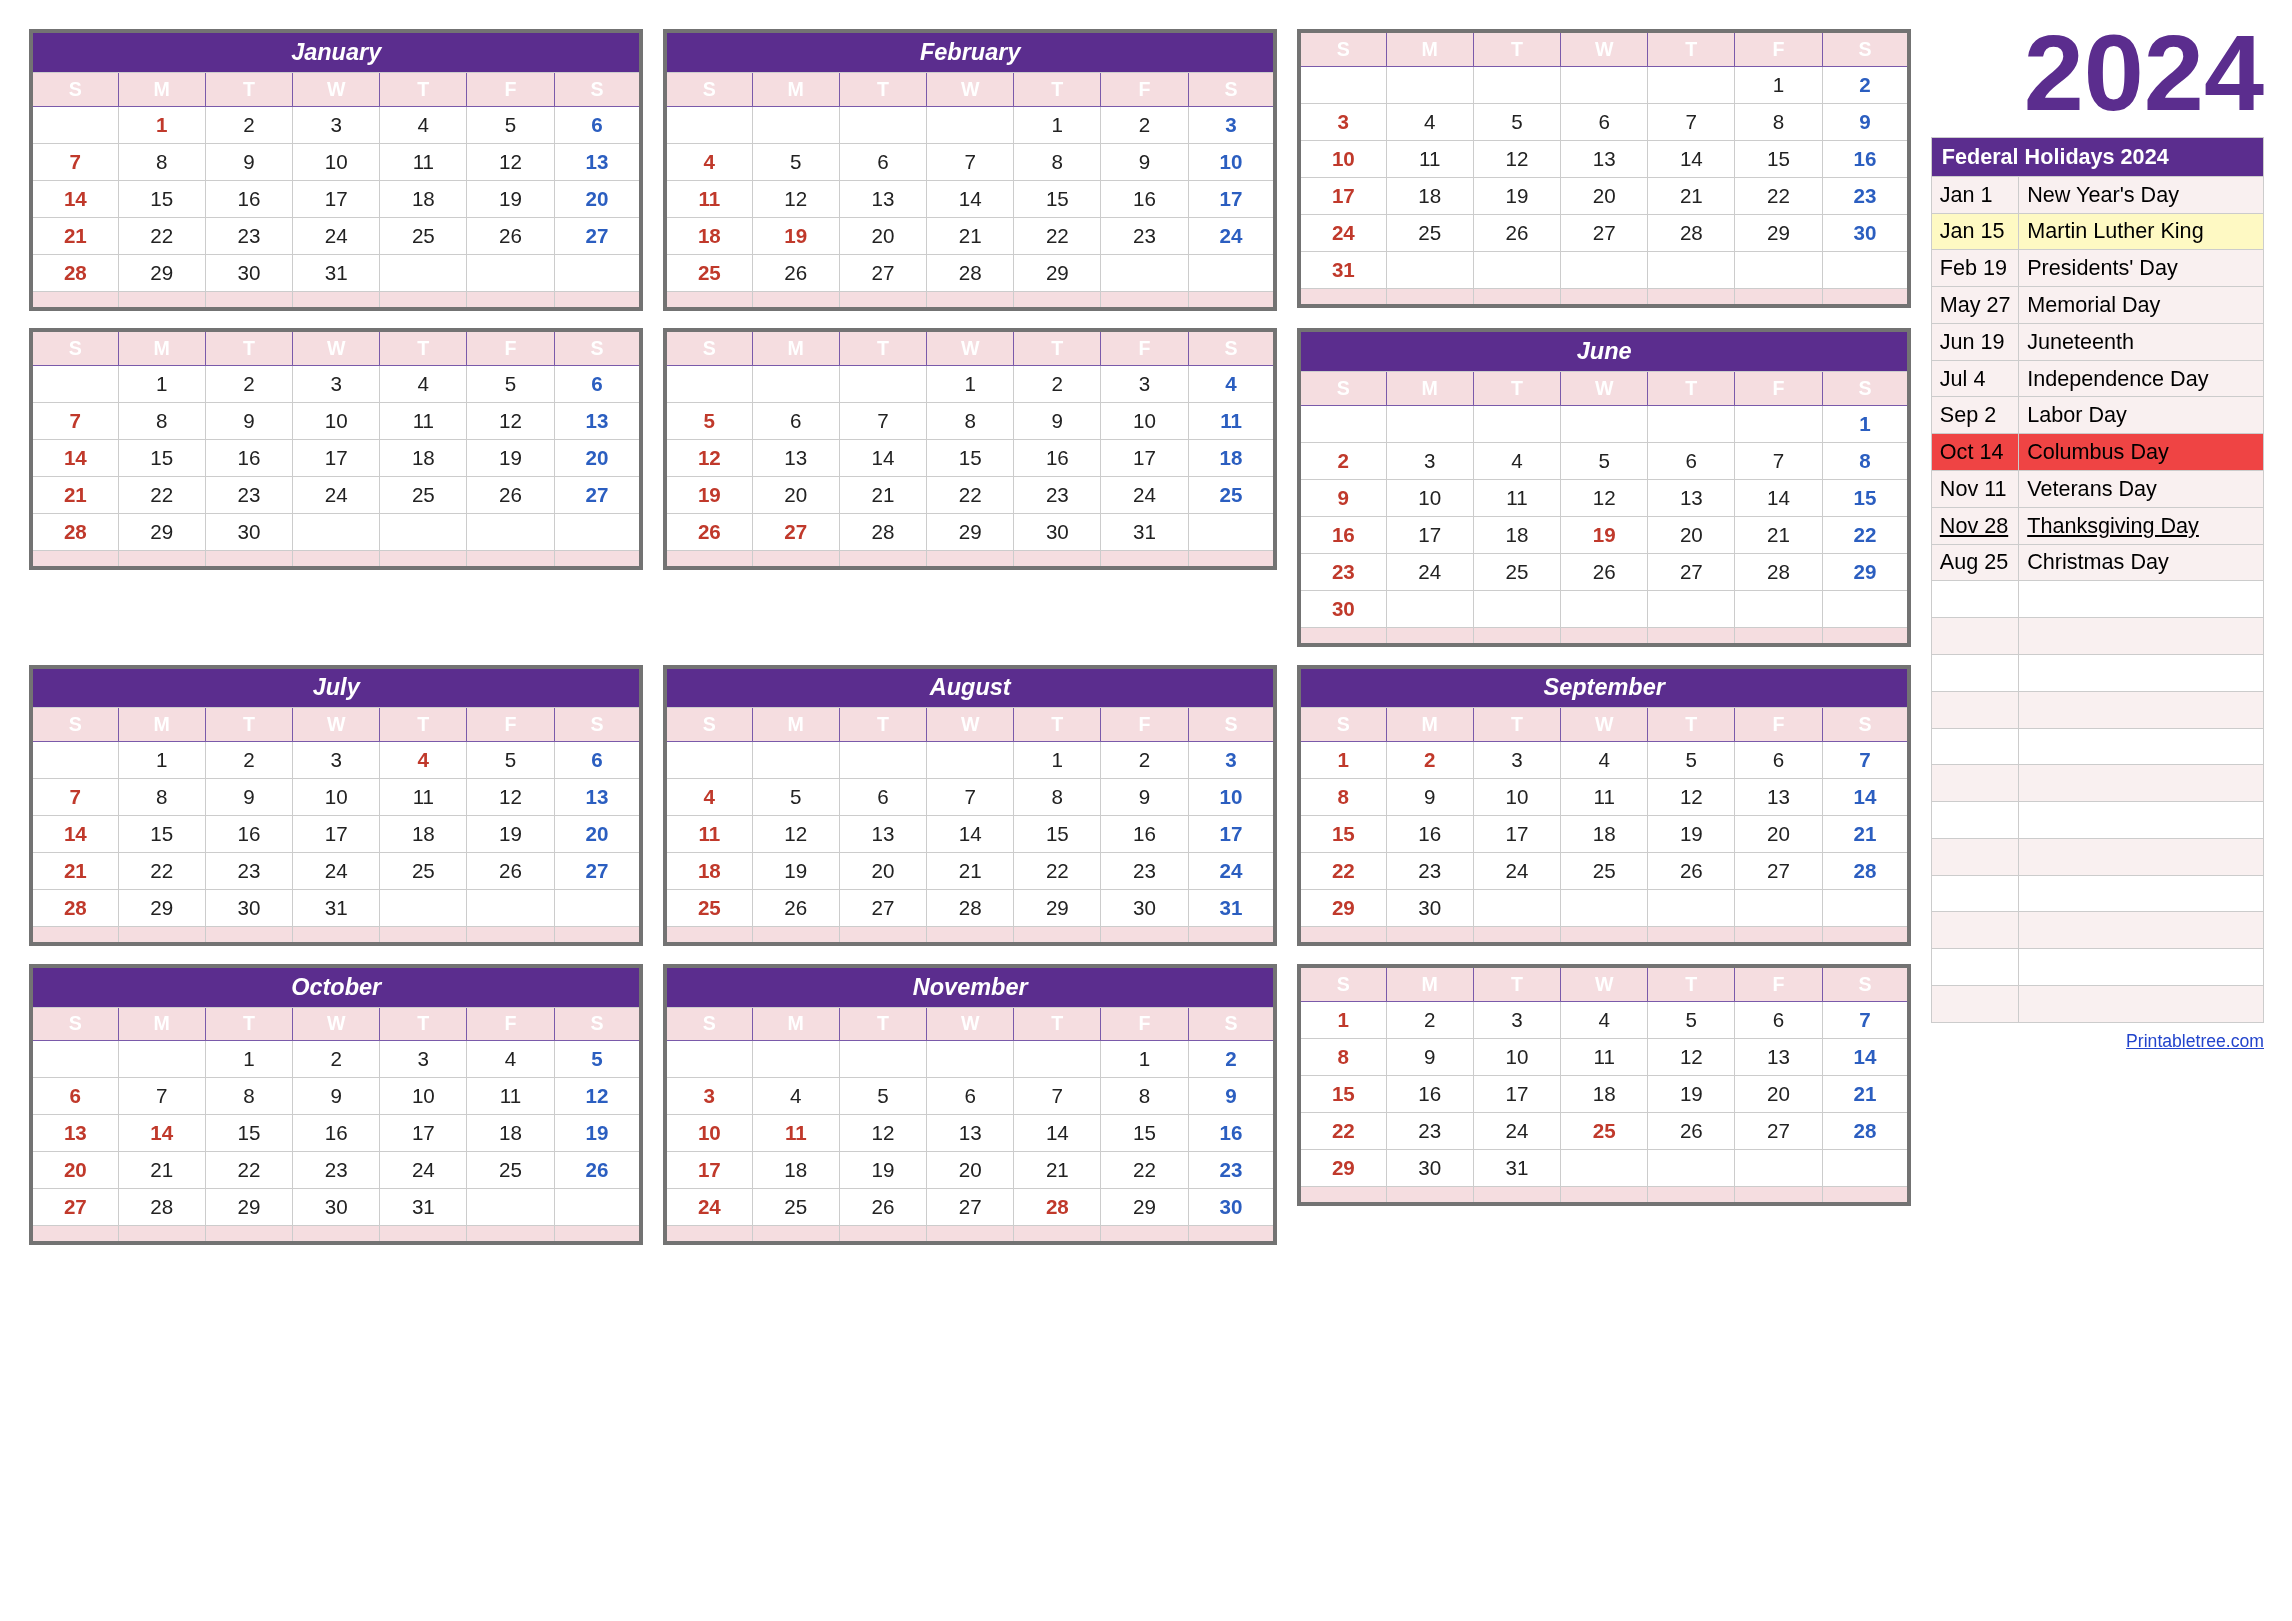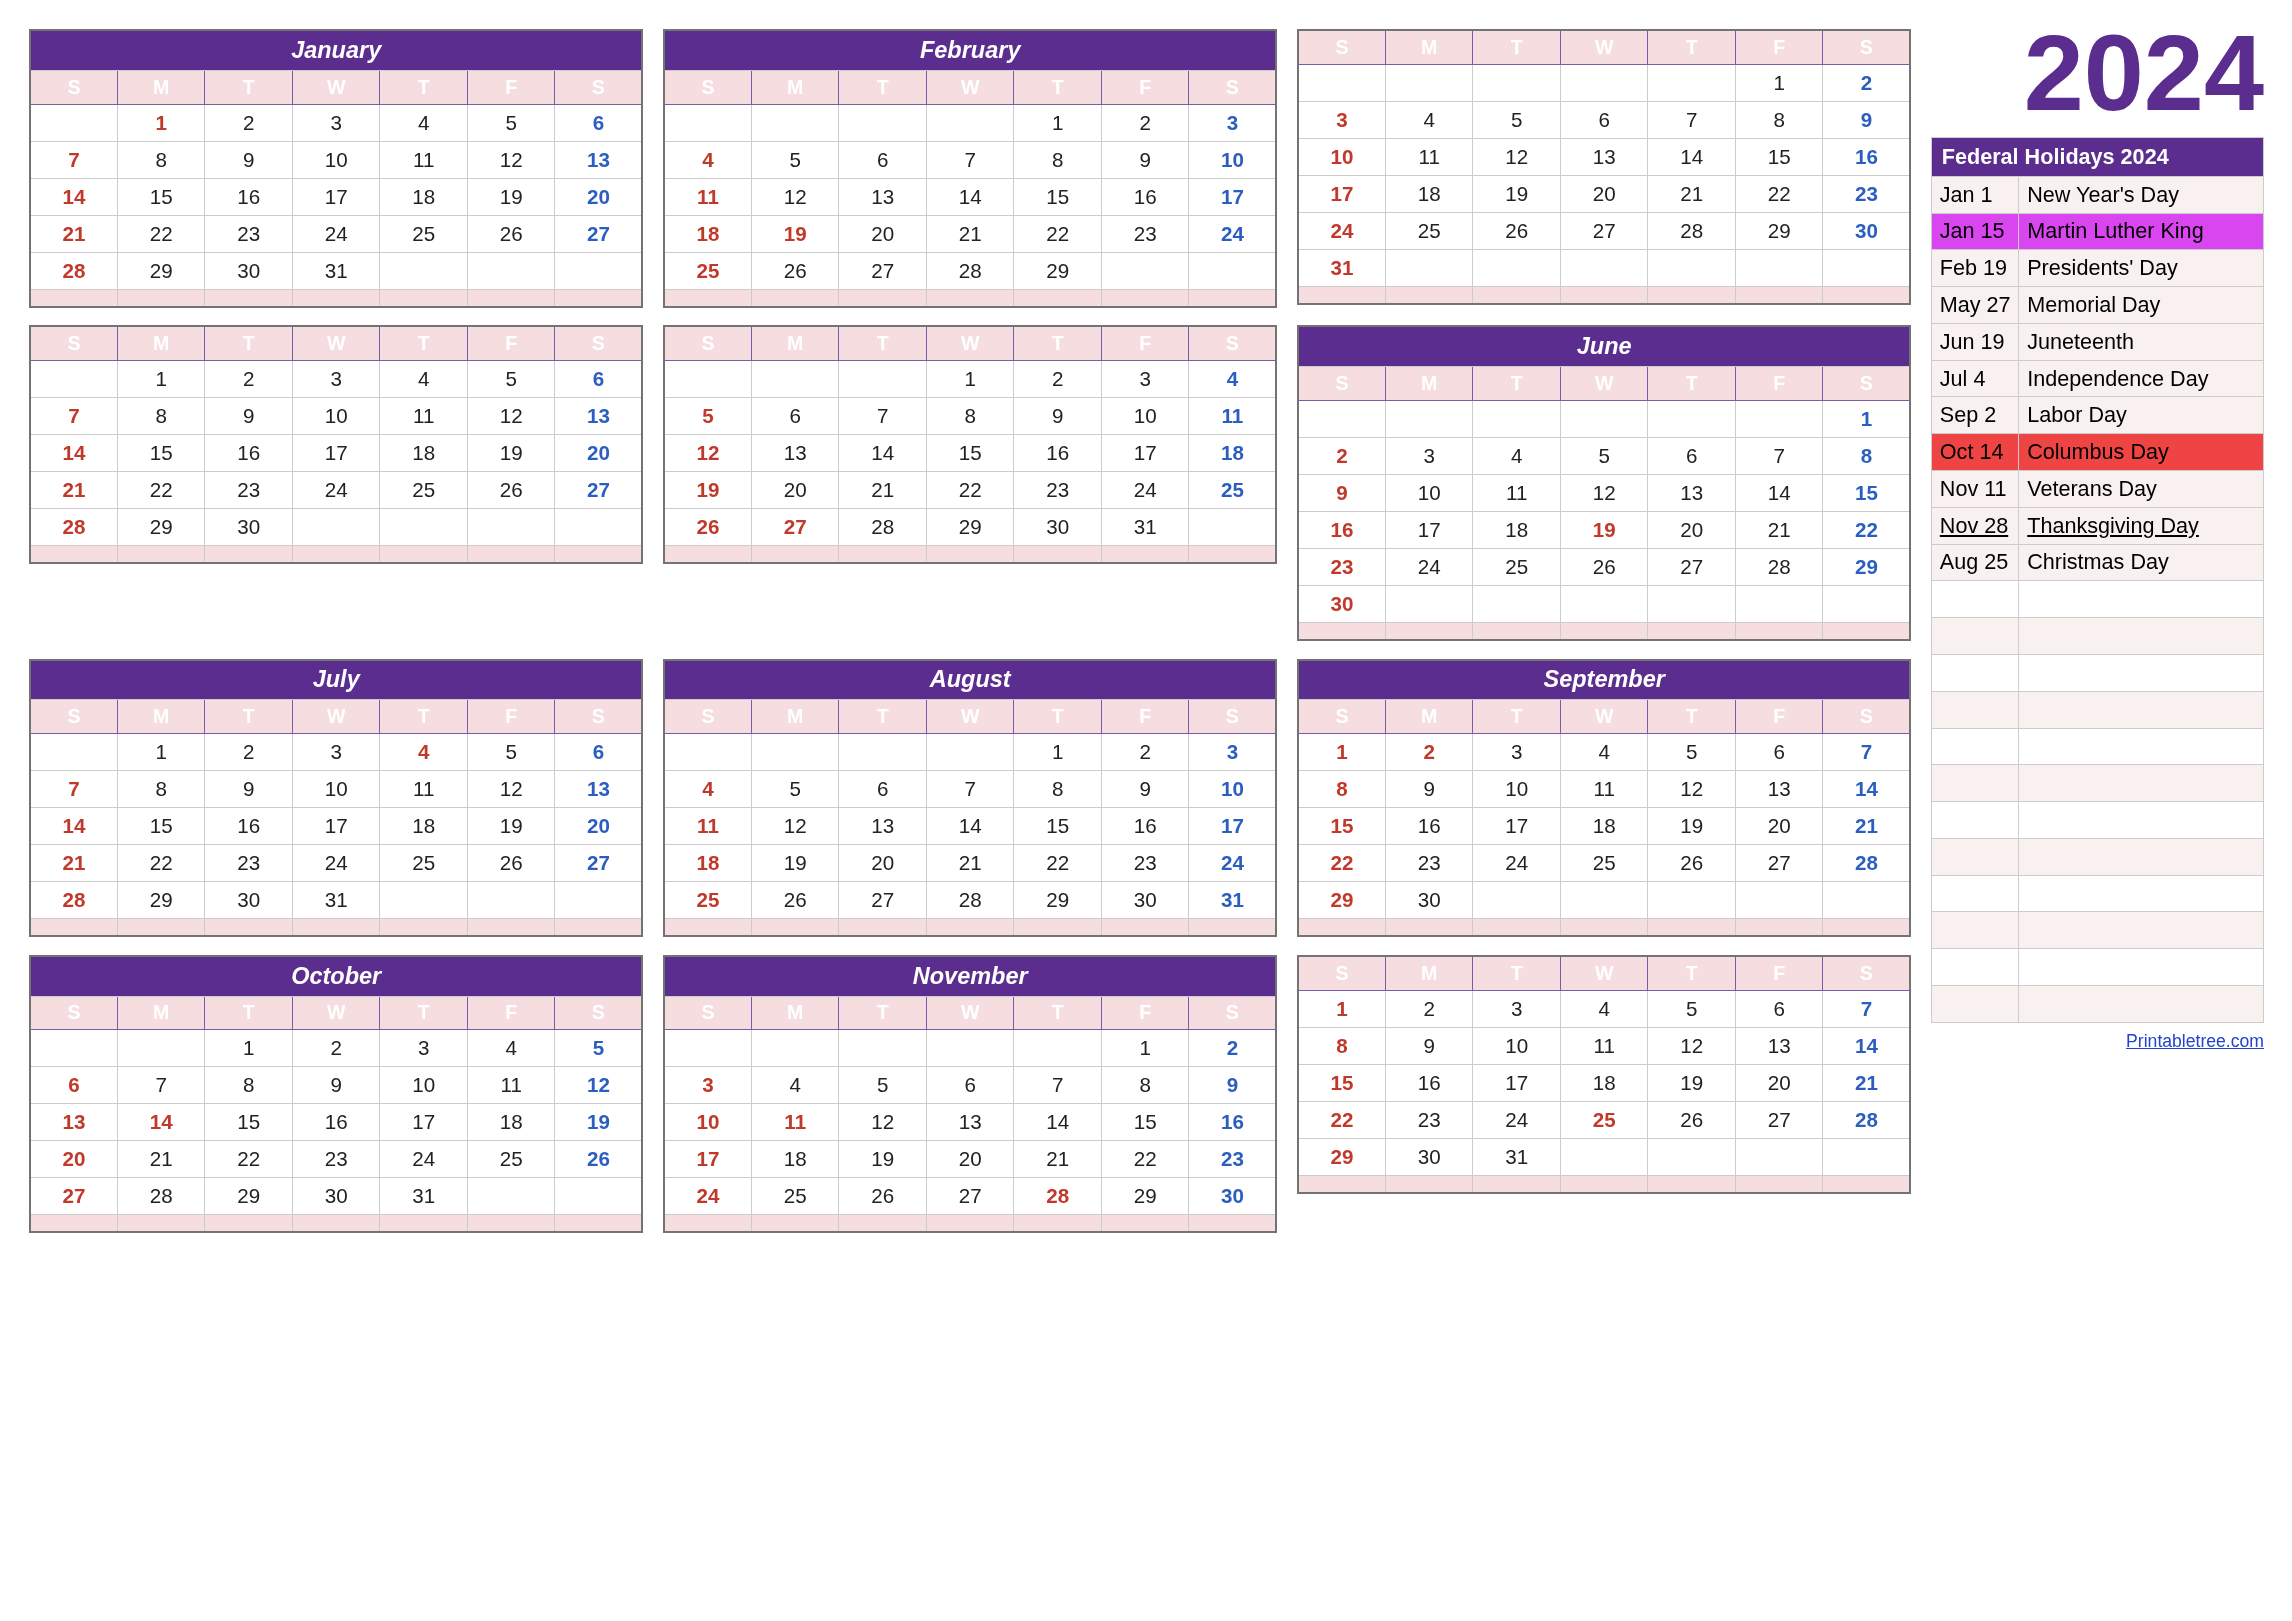--- a/index.html
+++ b/index.html
@@ -57,21 +57,21 @@
     .holidays-table tr:not(.header-row) td:first-child {
       white-space: nowrap;
       font-weight: normal;
       width: 69px;
     }
     .holidays-table tr:not(.header-row):nth-child(even) {
       background: #f9f0f0;
     }
     
     .cal {
-      border: 2px solid #737373;
+      border: 4px solid #737373;
       border-collapse: collapse;
       width: 100%;
       font-size: 20.6px;
     }
     .cal .month-header td {
       background: #5b2d8e;
       color: white;
       font-weight: bold;
       text-align: center;
       font-size: 23.5px;
@@ -1018,21 +1018,21 @@
     <div class="year-title">2024</div>
     <table class="holidays-table">
       <tbody id="holidays-body">
       <tr class="header-row">
             <td colspan="2">Federal Holidays 2024</td>
           </tr>
           <tr>
             <td>Jan 1</td>
             <td>New Year's Day</td>
           </tr>
-          <tr style="background: #d946ef; margin-top: 16px;">
+          <tr style="background: #fef9c3; margin-top: 16px;">
             <td>Jan 15</td>
             <td>Martin Luther King</td>
           </tr>
           <tr>
             <td>Feb 19</td>
             <td>Presidents' Day</td>
           </tr>
           <tr style="background: rgb(249, 240, 240);">
             <td>May 27</td>
             <td>Memorial Day</td>

